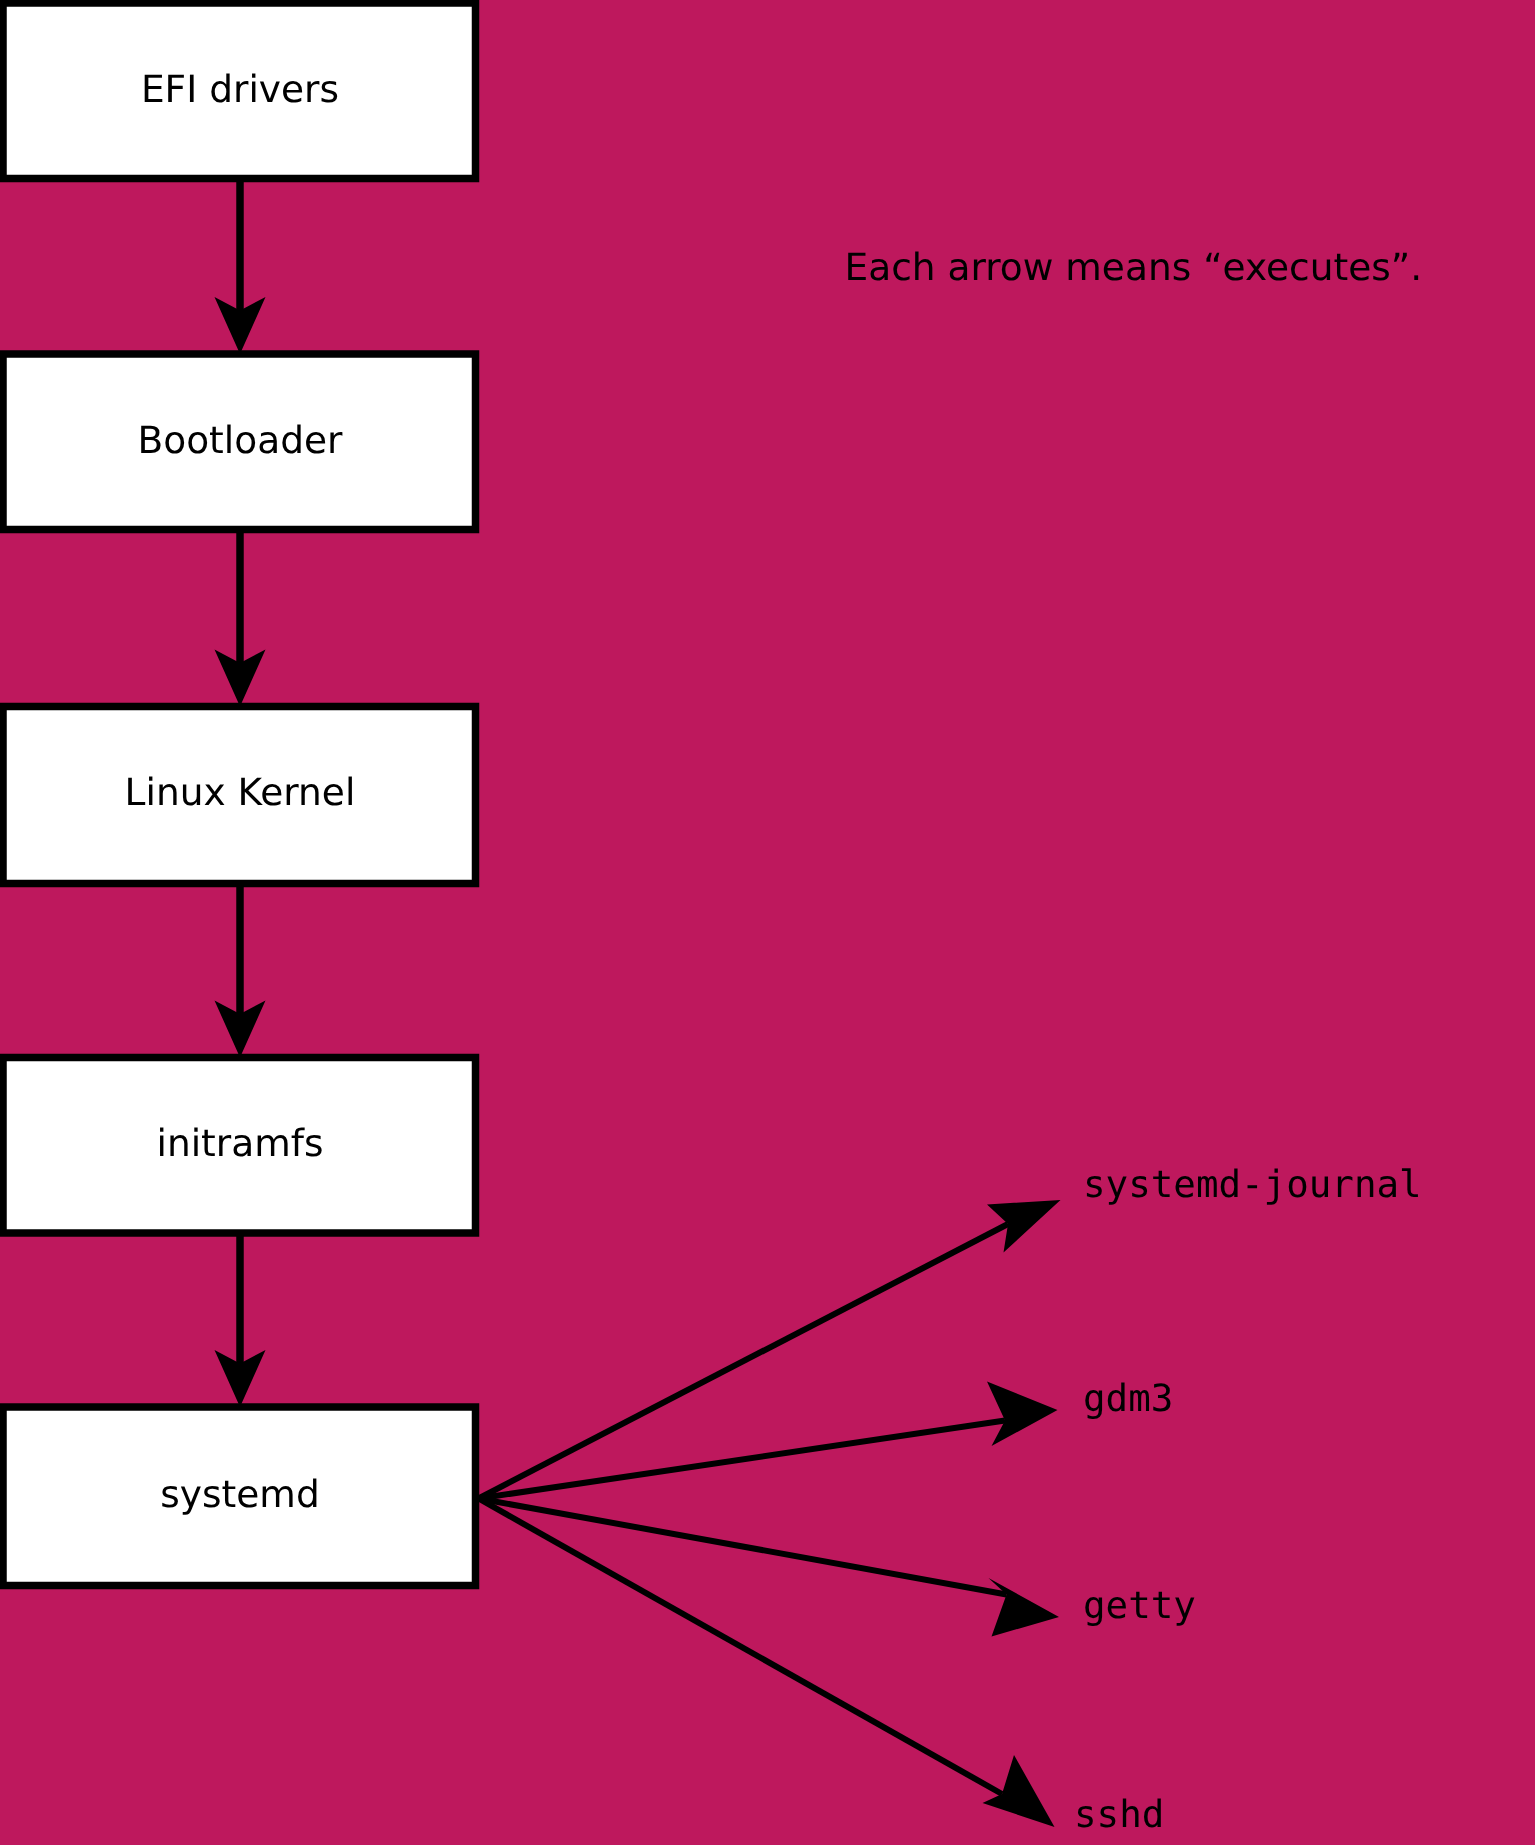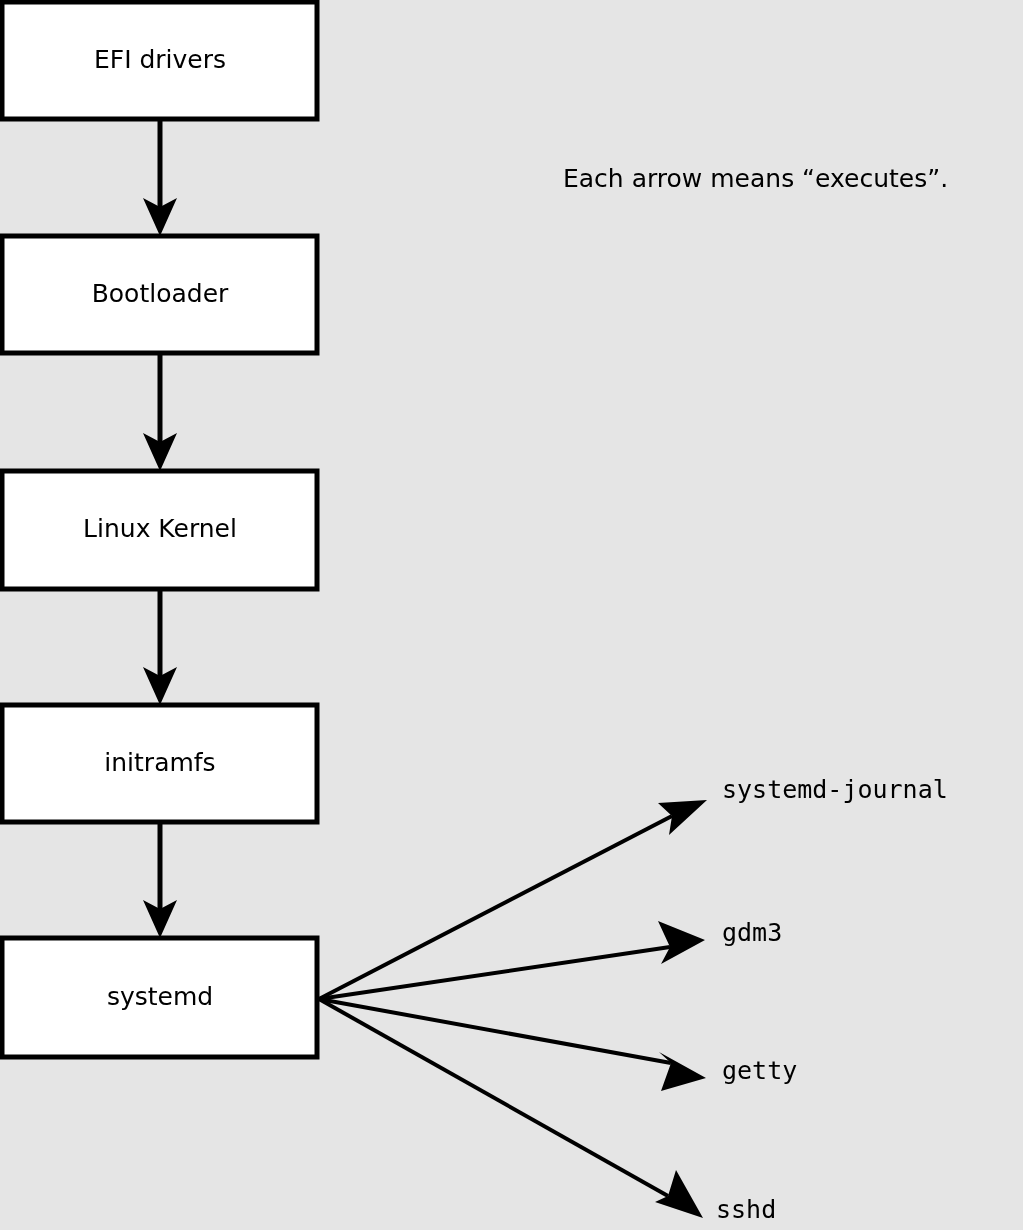--- a/index.html
+++ b/index.html
@@ -4,21 +4,21 @@
 <style>
   html, body {
     margin: 0;
     padding: 0;
     background: #ffffff;
   }
   #canvas {
     position: relative;
     width: 1023px;
     height: 1230px;
-    background: #e5e5e5;
+    background: #be185d;
     overflow: hidden;
     font-family: "DejaVu Sans", sans-serif;
   }
   #diagram-svg {
     position: absolute;
     left: 0;
     top: 0;
     width: 1023px;
     height: 1230px;
   }

